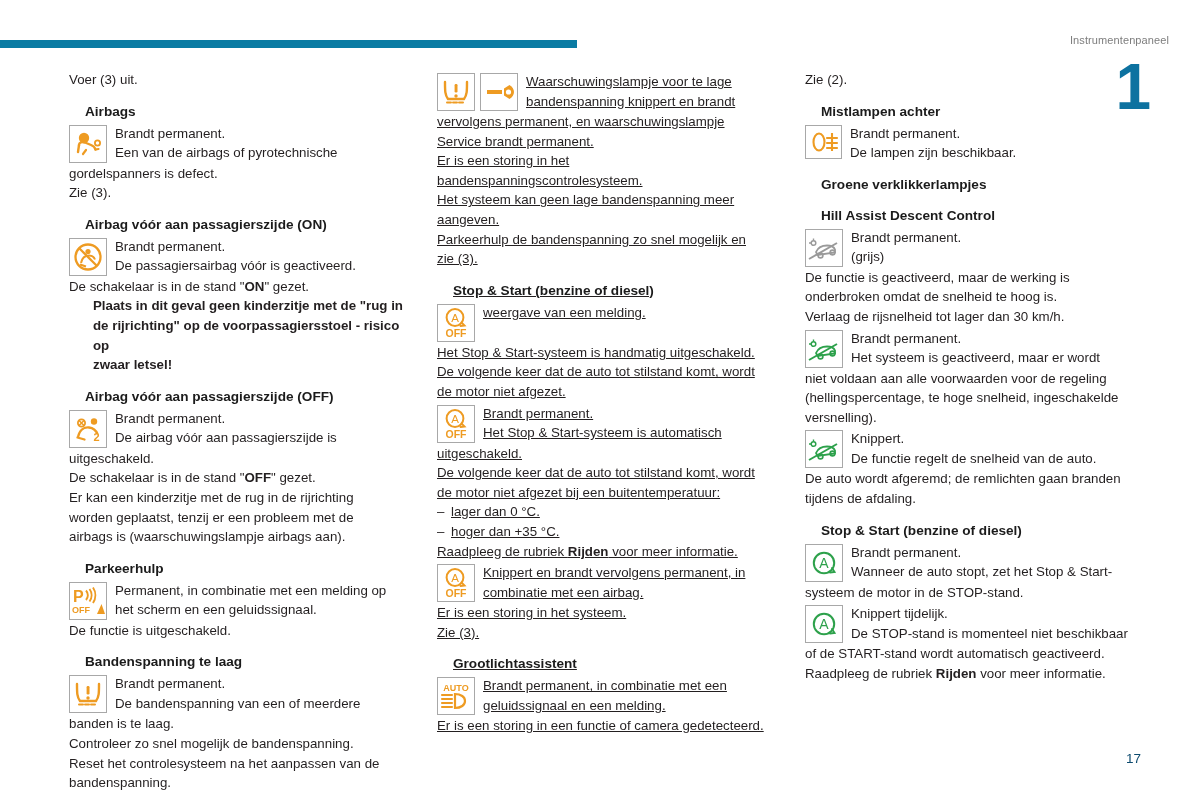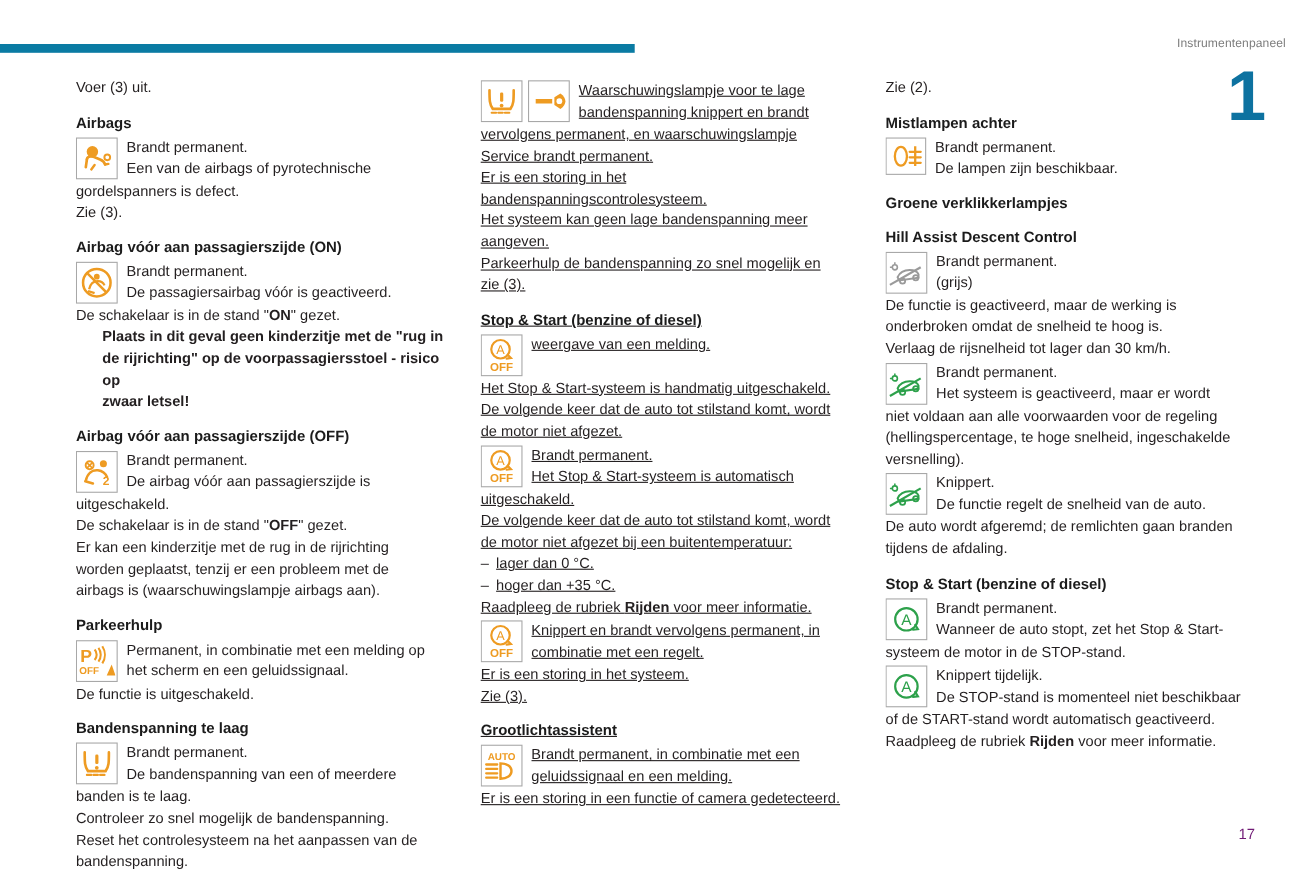--- a/index.html
+++ b/index.html
@@ -20,41 +20,41 @@
     font-size:11px;color:#7d7d7d;letter-spacing:.1px;
     white-space:nowrap;
   }
   .chapter-tab{
     position:absolute;right:40px;top:55px;
     font-size:64px;line-height:1;font-weight:bold;color:#0d72a0;
     font-family:"Liberation Sans", sans-serif;
   }
   .page-num{
     position:absolute;right:50px;bottom:28px;
-    font-size:13.5px;color:#701a75;
+    font-size:13.5px;color:#0c4a6e;
   }
 
   
   .cols{
     position:absolute;left:0;top:70px;right:0;
     display:flex;
   }
   .col{
     width:340px;
     font-size:13.3px;
     line-height:19.6px;
   }
   .col-1{margin-left:69px;}
   .col-2{margin-left:28px;text-decoration:underline;}
   .col-3{margin-left:28px;}
 
   h3.sec{
     font-size:13.6px;
     font-weight:bold;
-    margin:13px 0 3px 0;
+    margin:13px 0 3px 16px;
     line-height:18px;
     color:#1b1b1b;
   }
   p.t{margin:0;}
   p.t.warn{font-weight:bold;padding-left:24px;}
   .bullet{margin:0;padding-left:0;}
   .bullet .dash{display:inline-block;width:14px;}
 
   
   .iconblock{overflow:hidden;margin:2px 0 0 0;}
@@ -273,21 +273,21 @@
               <svg width="34" height="34" viewBox="0 0 34 34">
                 <circle cx="16" cy="11.5" r="8.4" fill="none" stroke="#EE9B22" stroke-width="2"></circle>
                 <text x="16" y="16" font-size="11.5" fill="#EE9B22" text-anchor="middle" font-family="Liberation Sans, sans-serif">A</text>
                 <path d="M22.5 16.5 L25.5 19.5 L21.5 20" stroke="#EE9B22" stroke-width="1.9" fill="none" stroke-linecap="round"></path>
                 <text x="17" y="31" font-size="10.5" font-weight="bold" fill="#EE9B22" text-anchor="middle" font-family="Liberation Sans, sans-serif">OFF</text>
               </svg>
             </span>
           </div>
           <div class="txt">
             <p>Knippert en brandt vervolgens permanent, in</p>
-            <p>combinatie met een regelt.</p>
+            <p>combinatie met een airbag.</p>
           </div>
         </div>
         <p class="t">Er is een storing in het systeem.</p>
         <p class="t">Zie (3).</p>
         <h3 class="sec">Grootlichtassistent</h3>
         <div class="iconblock">
           <div class="icons">
             <span class="ic">
               <svg width="34" height="30" viewBox="0 0 34 30">
                 <text x="17" y="10" font-size="9" font-weight="bold" fill="#EE9B22" text-anchor="middle" font-family="Liberation Sans, sans-serif">AUTO</text>

